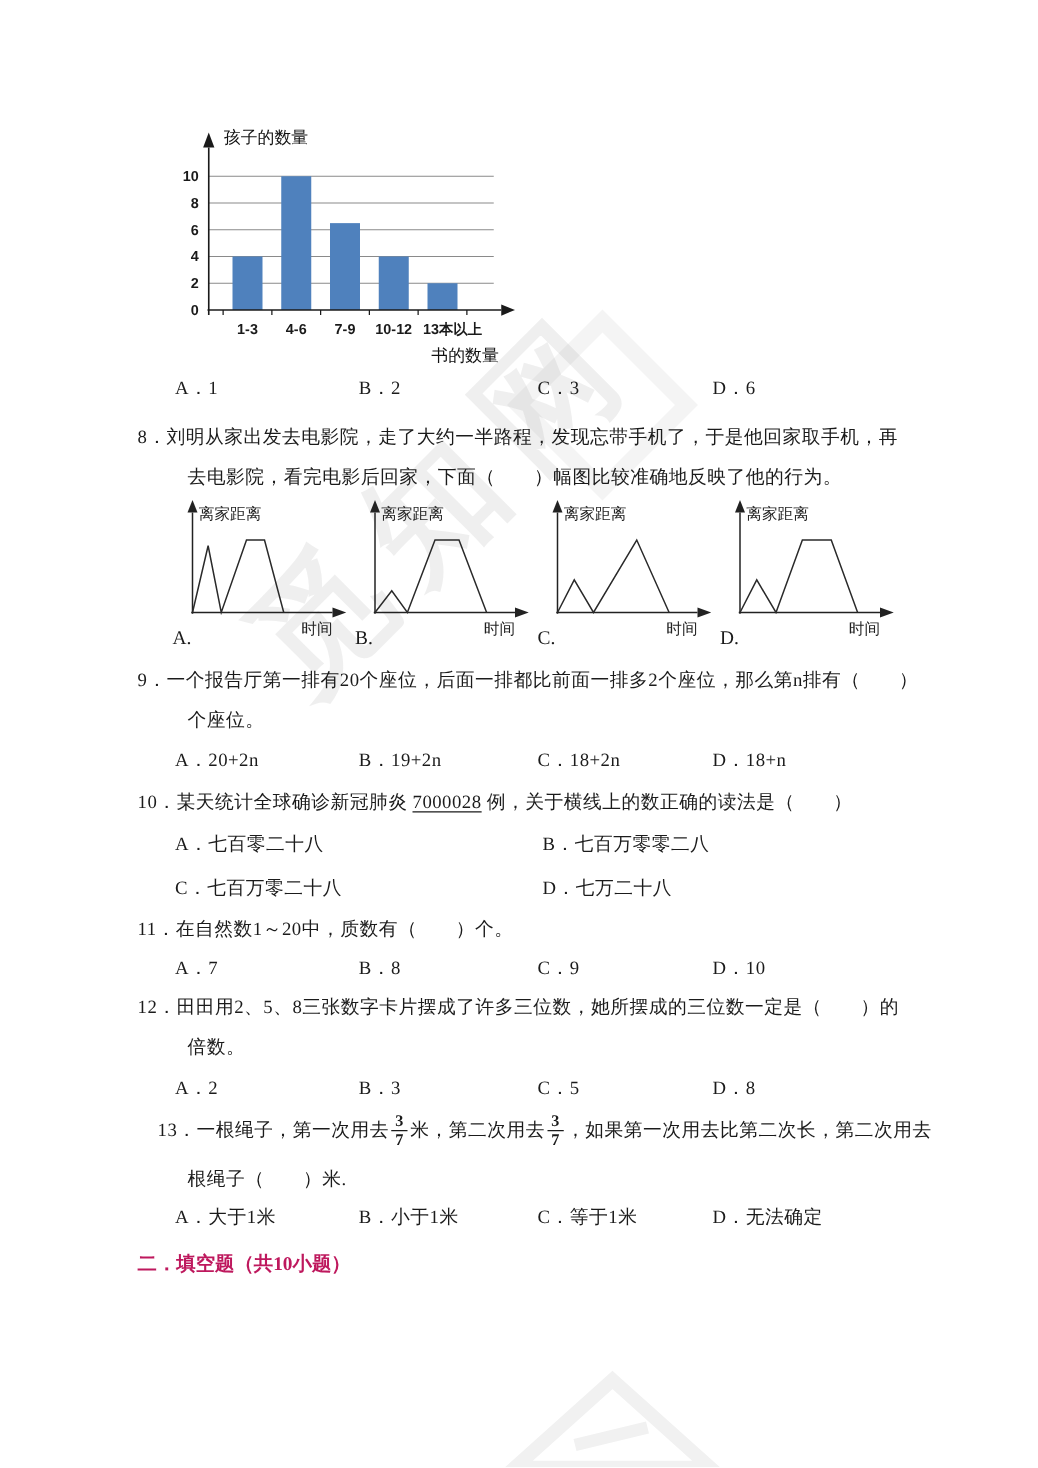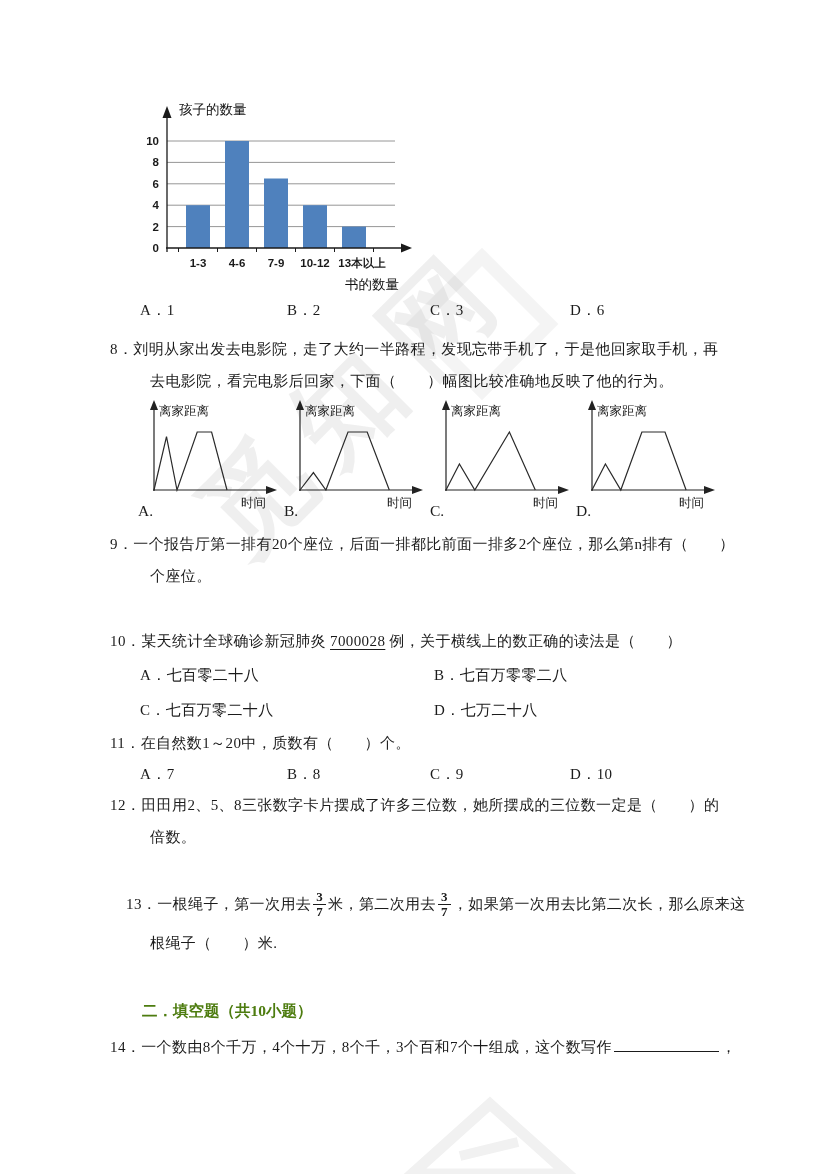--- a/index.html
+++ b/index.html
@@ -1,19 +1,19 @@
 <!DOCTYPE html>
 <html><head>
 <meta charset="utf-8">
 <style>
   html,body{margin:0;padding:0;background:#fff;}
   .page{position:relative;width:830px;height:1174px;background:#ffffff;overflow:hidden;
         font-family:"Liberation Serif", serif;color:#1b1b1b;}
   .line{position:absolute;font-size:15px;white-space:nowrap;letter-spacing:0.4px;z-index:2;}
-  .h2{position:absolute;font-size:15.5px;font-weight:bold;white-space:nowrap;color:#4d7c0f;z-index:2;margin-left:32px;}
+  .h2{position:absolute;font-size:15.5px;font-weight:bold;white-space:nowrap;color:#be185d;z-index:2;}
   .opt-row{position:absolute;left:0;width:830px;height:22px;z-index:2;}
   .opt{position:absolute;top:0;font-size:15px;white-space:nowrap;letter-spacing:0.4px;}
   .c1{left:140px}.c2{left:287px}.c3{left:430px}.c4{left:570px}.c2w{left:434px}
   .uline{text-decoration:underline;text-underline-offset:3px;margin:0 4px;}
   .frac{display:inline-block;vertical-align:-7px;text-align:center;line-height:1.05;font-size:13px;margin:0 2px;font-weight:bold;}
   .frac .fn{display:block;padding:0 3px;border-bottom:1.3px solid #1b1b1b;}
   .frac .fd{display:block;padding:0 3px;}
   .blankline{display:inline-block;width:105px;height:3px;border-bottom:1.4px solid #1b1b1b;margin:0 2px;}
   #chart-block{position:absolute;left:133px;top:96px;z-index:2;}
   #graphs-row{position:absolute;left:138px;top:396px;width:584px;height:122px;display:flex;z-index:2;align-items:center;}
@@ -136,20 +136,26 @@
           <text x="21" y="19" class="mlabel">离家距离</text>
           <text x="128" y="111" text-anchor="end" class="mlabel">时间</text>
           <polyline points="16.0,94.0 29.4,67.9 44.8,94.0 65.9,36.0 89.0,36.0 110.1,94.0" fill="none" stroke="#2a2a2a" stroke-width="1.2"></polyline>
         </svg>
       <span class="glabel">D.</span>
     </div>
   </div>
 
   <div class="line" style="left:110px;top:535px">9．一个报告厅第一排有20个座位，后面一排都比前面一排多2个座位，那么第n排有（　　）</div>
   <div class="line" style="left:150px;top:567px">个座位。</div>
+  <div class="opt-row" style="top:599px">
+    <span class="opt c1">A．20+2n</span>
+    <span class="opt c2">B．19+2n</span>
+    <span class="opt c3">C．18+2n</span>
+    <span class="opt c4">D．18+n</span>
+  </div>
 
   <div class="line" style="left:110px;top:632px">
     <span>10．某天统计全球确诊新冠肺炎</span><span class="uline">7000028</span><span>例，关于横线上的数正确的读法是（　　）</span>
   </div>
   <div class="opt-row" style="top:666px">
     <span class="opt c1">A．七百零二十八</span>
     <span class="opt c2w">B．七百万零零二八</span>
   </div>
   <div class="opt-row" style="top:701px">
     <span class="opt c1">C．七百万零二十八</span>
@@ -159,25 +165,34 @@
   <div class="line" style="left:110px;top:734px">11．在自然数1～20中，质数有（　　）个。</div>
   <div class="opt-row" style="top:765px">
     <span class="opt c1">A．7</span>
     <span class="opt c2">B．8</span>
     <span class="opt c3">C．9</span>
     <span class="opt c4">D．10</span>
   </div>
 
   <div class="line" style="left:110px;top:796px">12．田田用2、5、8三张数字卡片摆成了许多三位数，她所摆成的三位数一定是（　　）的</div>
   <div class="line" style="left:150px;top:828px">倍数。</div>
+  <div class="opt-row" style="top:861px">
+    <span class="opt c1">A．2</span>
+    <span class="opt c2">B．3</span>
+    <span class="opt c3">C．5</span>
+    <span class="opt c4">D．8</span>
+  </div>
 
   <div class="line" style="left:126px;top:890px">
-    <span>13．一根绳子，第一次用去</span><span class="frac"><span class="fn">3</span><span class="fd">7</span></span><span>米，第二次用去</span><span class="frac"><span class="fn">3</span><span class="fd">7</span></span><span>，如果第一次用去比第二次长，那么原来这</span>
+    <span>13．一根绳子，第一次用去</span><span class="frac"><span class="fn">3</span><span class="fd">7</span></span><span>米，第二次用去</span><span class="frac"><span class="fn">3</span><span class="fd">7</span></span><span>，如果第一次用去比第二次长，第二次用去</span>
   </div>
   <div class="line" style="left:150px;top:934px">根绳子（　　）米.</div>
+  <div class="opt-row" style="top:964px">
+    <span class="opt c1">A．大于1米</span>
+    <span class="opt c2">B．小于1米</span>
+    <span class="opt c3">C．等于1米</span>
+    <span class="opt c4">D．无法确定</span>
+  </div>
 
   <div class="h2" style="left:110px;top:1001px">二．填空题（共10小题）</div>
 
-  <div class="line" style="left:110px;top:1038px">
-    <span>14．一个数由8个千万，4个十万，8个千，3个百和7个十组成，这个数写作</span><span class="blankline"></span><span>，</span>
-  </div>
 
 </div>
 
 </body></html>

